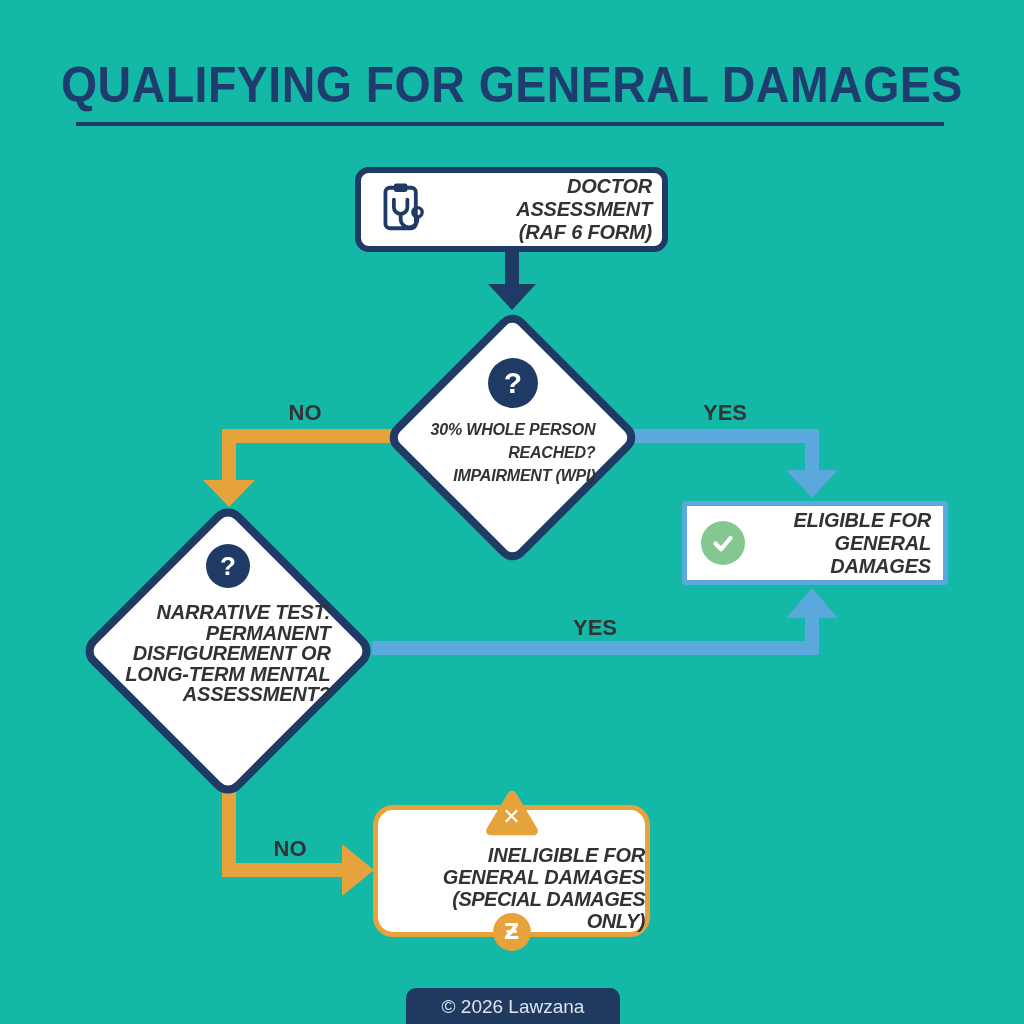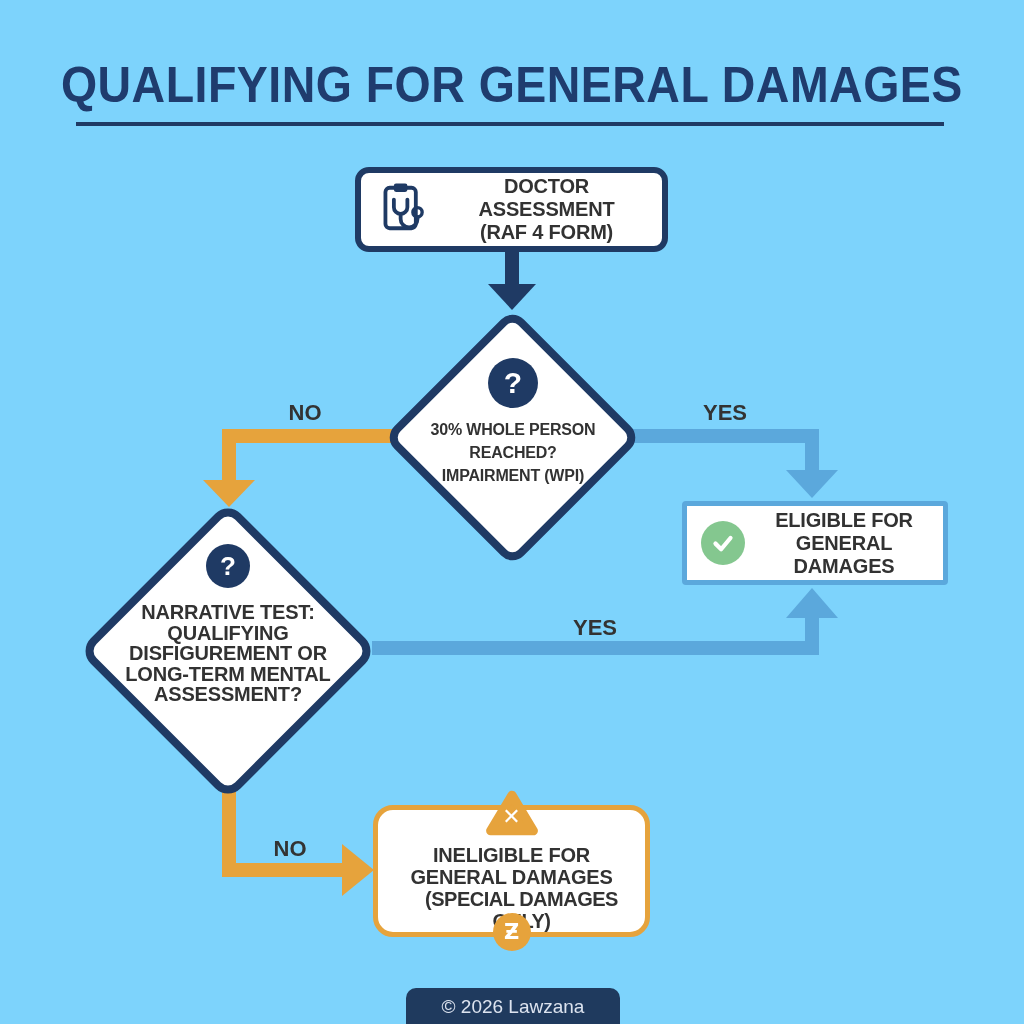--- a/index.html
+++ b/index.html
@@ -1,33 +1,33 @@
 <!DOCTYPE html>
 <html><head>
 <meta charset="utf-8">
 <style>
   html,body{margin:0;padding:0;background:#ffffff;}
   #stage{
-    position:relative;width:1024px;height:1024px;overflow:hidden;background:#7dd3fc;
+    position:relative;width:1024px;height:1024px;overflow:hidden;background:#14b8a6;
     font-family:"Liberation Sans","DejaVu Sans",sans-serif;
   }
   .abs{position:absolute;}
 
   
   .title{left:0;top:56px;width:1024px;text-align:center;color:#1F3C6E;
          font-size:50px;font-weight:800;letter-spacing:.5px;}
   .title span{display:inline-block;transform:scaleX(.93);}
   .title-rule{left:76px;top:122px;width:868px;height:4px;background:#1F3A64;}
 
   
   .node-box{box-sizing:border-box;background:#fff;z-index:2;display:flex;align-items:center;}
   .doctor-box{left:355px;top:167px;width:313px;height:85px;border:6px solid #1F3A64;border-radius:14px;padding:0 10px 0 16px;gap:10px;}
   .eligible-box{left:682px;top:501px;width:266px;height:84px;border:5px solid #5BA8DC;border-radius:4px;padding:0 12px 0 14px;gap:12px;}
   .ineligible-box{left:373px;top:805px;width:277px;height:132px;border:5px solid #E6A33C;border-radius:20px;display:block;}
-  .node-text{flex:1;text-align:center;font-weight:700;color:#323232;font-size:20px;line-height:23px;letter-spacing:-.2px;}
+  .node-text{flex:1;text-align:right;font-weight:700;color:#323232;font-size:20px;line-height:23px;letter-spacing:-.2px;font-style:italic;}
 
   
   .diamond{box-sizing:border-box;background:#fff;border:8px solid #1F3A64;z-index:2;transform:rotate(45deg);}
   .diamond-1{left:421px;top:346px;width:183px;height:183px;border-radius:16px;}
   .diamond-2{left:122px;top:545px;width:212px;height:212px;border-radius:18px;}
   .diamond-content{z-index:3;display:flex;flex-direction:column;align-items:center;text-align:center;}
   .d1-content{left:400px;top:358px;width:226px;}
   .d2-content{left:108px;top:544px;width:240px;}
   .d1-content .node-text{margin-top:10px;font-size:16px;line-height:23px;}
   .d2-content .node-text{margin-top:14px;font-size:20px;line-height:20.5px;}
@@ -77,21 +77,21 @@
       <svg width="54" height="58" viewBox="0 0 64 64">
         <rect x="10" y="8" width="36" height="48" rx="5" fill="none" stroke="#1F3A64" stroke-width="4.5"></rect>
         <rect x="20" y="3" width="16" height="10" rx="2.5" fill="#1F3A64"></rect>
         <path d="M20 22 v9 a8 8 0 0 0 16 0 v-9" fill="none" stroke="#1F3A64" stroke-width="4.5" stroke-linecap="round"></path>
         <path d="M28 40 v5 a10 10 0 0 0 20 0 v-2" fill="none" stroke="#1F3A64" stroke-width="4.5" stroke-linecap="round"></path>
         <circle cx="48" cy="37" r="5.5" fill="none" stroke="#1F3A64" stroke-width="4"></circle>
       </svg>
     </span>
     <div class="node-text">
       <div>DOCTOR ASSESSMENT</div>
-      <div>(RAF 4 FORM)</div>
+      <div>(RAF 6 FORM)</div>
     </div>
   </div>
 
   <div class="abs seg navy" style="left:505px;top:250px;width:14px;height:40px;"></div>
   <div class="abs tri tri-down-navy" style="left:488px;top:284px;"></div>
 
   <div class="abs seg orange" style="left:222px;top:429px;width:180px;height:14px;"></div>
   <div class="abs seg orange" style="left:222px;top:429px;width:14px;height:55px;"></div>
   <div class="abs tri tri-down-orange" style="left:203px;top:480px;"></div>
   <div class="abs edge-label" style="left:260px;top:400px;width:90px;">NO</div>
@@ -131,21 +131,21 @@
       <div>ELIGIBLE FOR</div>
       <div>GENERAL DAMAGES</div>
     </div>
   </div>
 
   <div class="abs diamond diamond-2"></div>
   <div class="abs diamond-content d2-content">
     <div class="q-badge small">?</div>
     <div class="node-text">
       <div>NARRATIVE TEST:</div>
-      <div>QUALIFYING</div>
+      <div>PERMANENT</div>
       <div>DISFIGUREMENT OR</div>
       <div>LONG-TERM MENTAL</div>
       <div>ASSESSMENT?</div>
     </div>
   </div>
 
   <div class="abs node-box ineligible-box">
     <div class="abs warn-wrap">
       <svg width="58" height="50" viewBox="0 0 64 56">
         <path d="M32 8 L56 48 L8 48 Z" fill="#E6A33C" stroke="#E6A33C" stroke-width="10" stroke-linejoin="round"></path>

